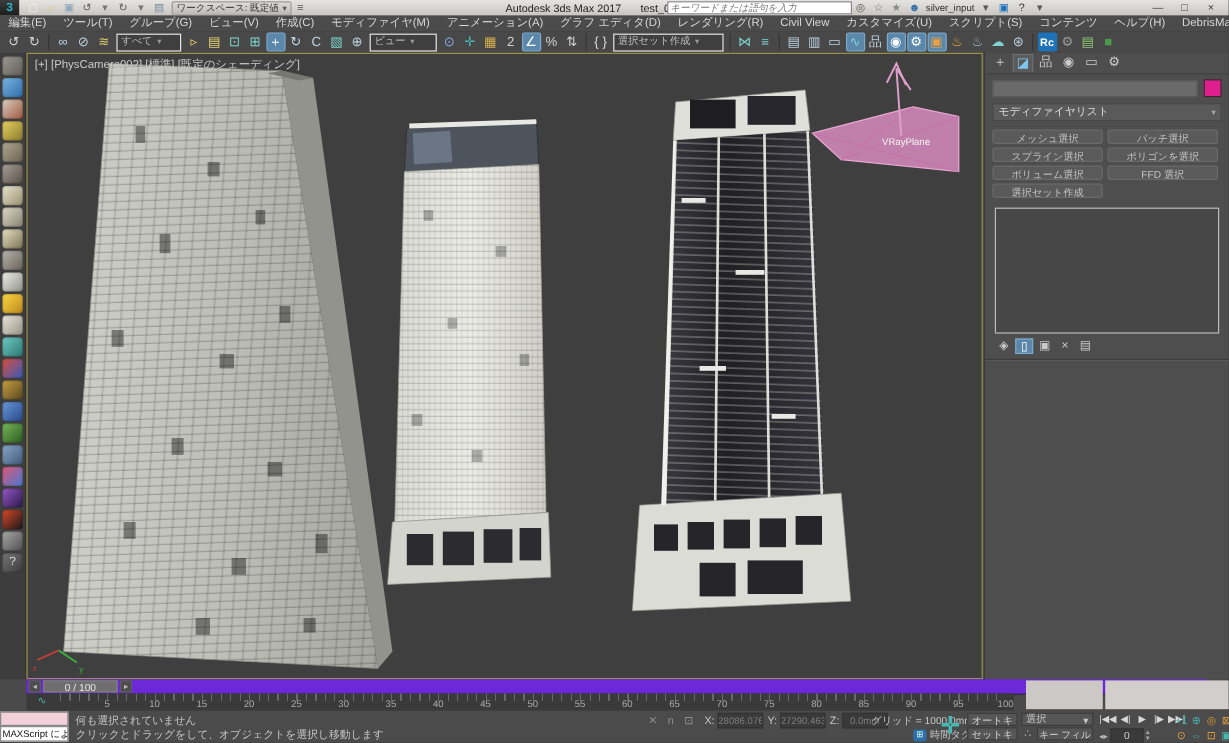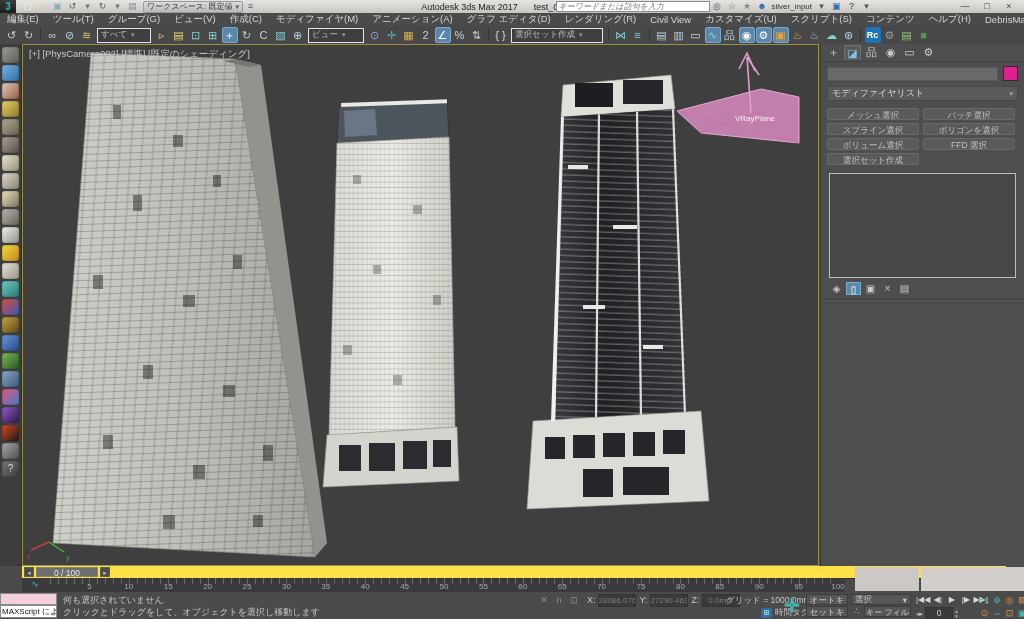--- a/index.html
+++ b/index.html
@@ -72,21 +72,21 @@
   .cpbtn{width:92px;height:12px;margin:1.5px 2px;background:#5a5a5a;border:1px solid #6a6a6a;
     border-radius:2px;color:#c3c3c3;font-size:8.5px;text-align:center;line-height:12px;box-sizing:border-box;
     overflow:hidden;white-space:nowrap;}
   #cp-stack{margin:4px 8px 0 8px;height:103px;background:#474747;border:1px solid #bdbdbd;}
   #cp-stack-icons{display:flex;align-items:center;margin:3px 8px 0 8px;height:14px;}
   .stkicon{width:15px;height:13px;text-align:center;line-height:13px;font-size:10px;color:#c9c9c9;margin-right:2px;}
   .stkicon.act{background:#5b87ab;border:1px solid #7fa9c9;box-sizing:border-box;color:#fff;}
   #cp-divider{height:1px;background:#3c3c3c;margin:4px 0 0 0;border-bottom:1px solid #5a5a5a;}
 
   
-  #timeslider{position:absolute;left:22px;top:566px;width:984px;height:12px;background:#fde047;
+  #timeslider{position:absolute;left:22px;top:566px;width:984px;height:12px;background:#6d28d9;
     border-bottom:1px solid #2a2a2a;display:flex;align-items:center;}
   .ts-btn{width:10px;height:10px;background:#4c4c4c;border:1px solid #5e5e5e;color:#bbb;font-size:7px;
     text-align:center;line-height:10px;margin-left:2px;box-sizing:border-box;}
   #ts-handle{min-width:62px;height:10px;background:#6e6e6e;border:1px solid #808080;color:#e8e8e8;
     font-size:8.5px;text-align:center;line-height:10px;margin-left:2px;padding:0 4px;box-sizing:border-box;}
   #ruler{position:absolute;left:22px;top:578px;width:823px;height:14px;background:#3a3a3a;
     border-bottom:1px solid #2e2e2e;}
   #ruler-ticks{position:absolute;left:28px;top:0;width:788px;height:6px;
     background:repeating-linear-gradient(90deg,#6a6a6a 0 1px,transparent 1px 7.88px);}
   .rlabel{position:absolute;top:4px;font-size:8px;color:#a9a9a9;transform:translateX(-50%);}

